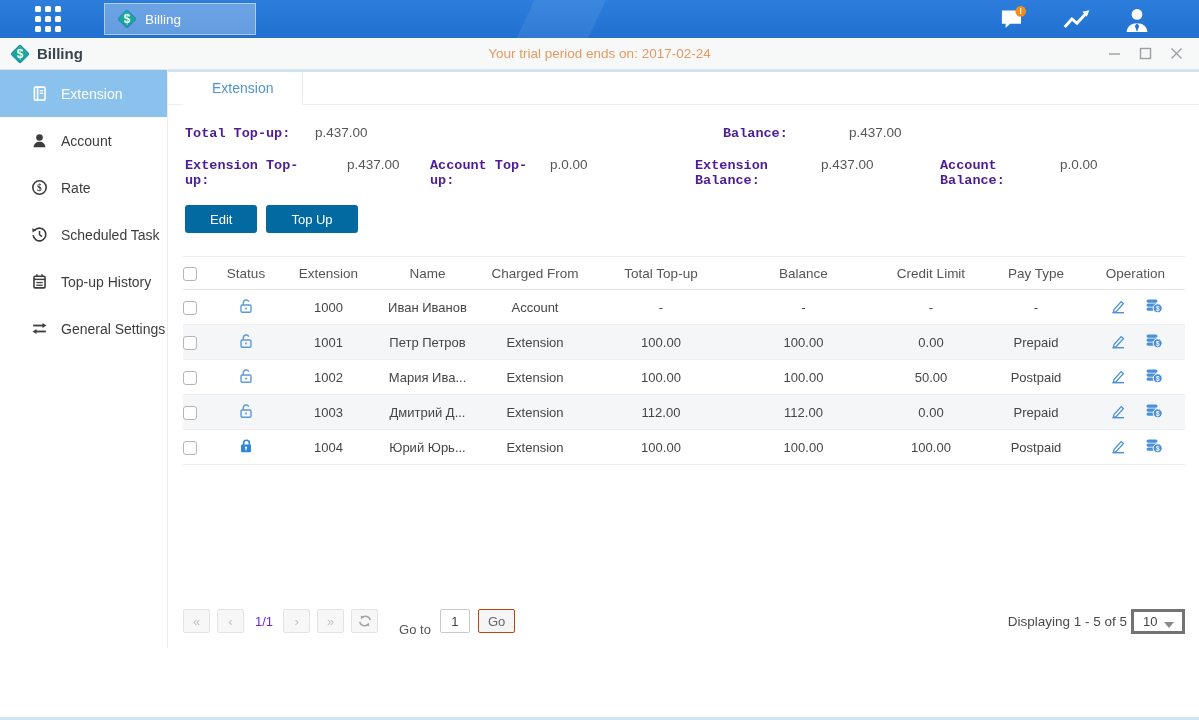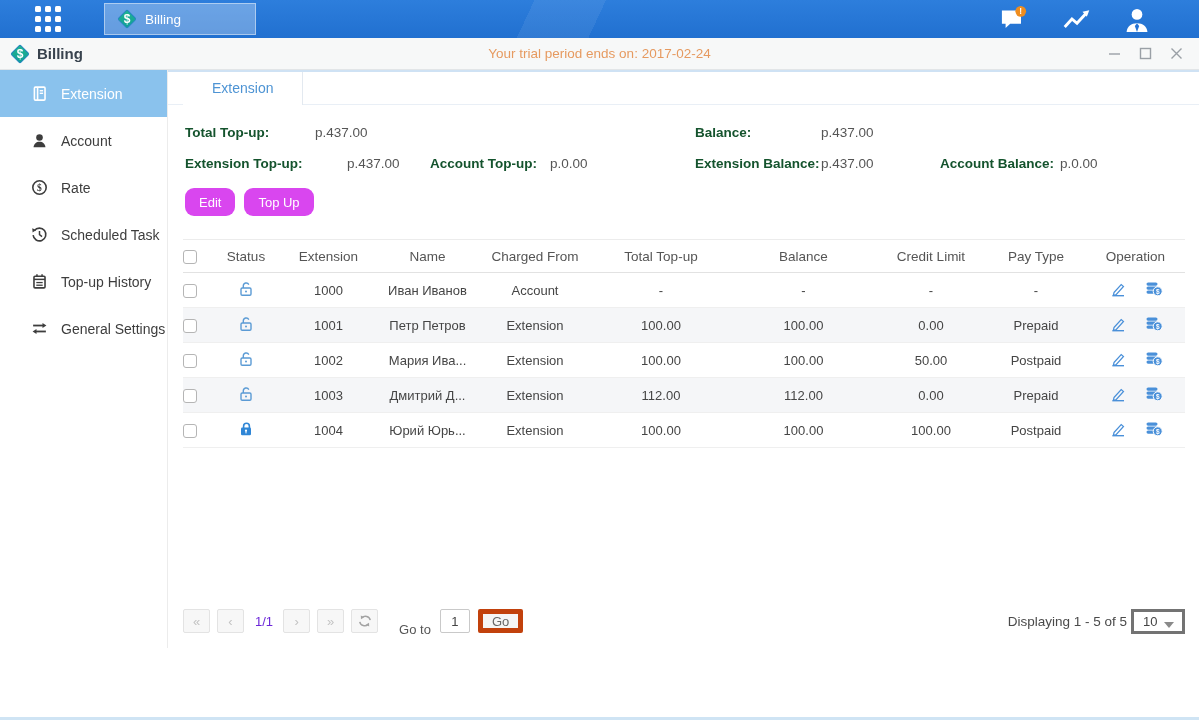--- a/index.html
+++ b/index.html
@@ -40,30 +40,30 @@
   .content { flex:1; display:flex; flex-direction:column; position:relative; }
 
   
   .tabstrip { height:35px; border-top:2px solid #cfe2f4; border-bottom:1px solid #e9eff6; display:flex; padding-left:15px; }
   .tab.active { background:#fff; border-right:1px solid #e3e9f0; margin-bottom:-1px; padding:0 29px; line-height:32px;
     color:#4e94d4; font-size:14px; cursor:pointer; }
 
   
   .summary { padding:20px 0 0 17px; display:grid; grid-template-columns:245px 265px 245px 1fr; row-gap:16px; font-size:13.5px; }
   .sum-cell { display:flex; align-items:baseline; }
-  .sum-cell .lbl { font-weight:bold; color:#14532d; }
+  .sum-cell .lbl { font-weight:bold; color:#4c1d95;font-family:Liberation Mono, monospace; }
   .c1 .lbl { width:130px; } .c2 .lbl { width:120px; } .c3 .lbl { width:126px; } .c4 .lbl { width:120px; }
   .sum-cell .val { color:#555; }
-  .pos-r1c1 { grid-column:1; grid-row:1; } .pos-r1c3 { grid-column:3; grid-row:1; }
+  .pos-r1c1 { grid-column:1; grid-row:1; } .pos-r1c3 { grid-column:3; grid-row:1;margin-left:28px; }
   .pos-r2c1 { grid-column:1; grid-row:2;gap:32px; } .pos-r2c2 { grid-column:2; grid-row:2; }
   .pos-r2c3 { grid-column:3; grid-row:2; } .pos-r2c4 { grid-column:4; grid-row:2; }
 
   
   .btn-row { margin:17px 0 0 17px; display:flex; gap:9px; }
-  .btn-blue { background:#d946ef; color:#fff; border:none; border-radius:9px; height:28px; padding:0 14px;
+  .btn-blue { background:#0369a1; color:#fff; border:none; border-radius:3px; height:28px; padding:0 25px;
     font-size:13px; font-family:inherit; cursor:pointer; }
 
   
   .table-wrap { margin:23px 15px 0 15px; }
   table { width:100%; border-collapse:collapse; table-layout:fixed; font-size:13px; color:#454545; }
   col.c-cb{width:28px;} col.c-status{width:70px;} col.c-ext{width:95px;} col.c-name{width:103px;}
   col.c-charged{width:112px;} col.c-topup{width:140px;} col.c-bal{width:145px;} col.c-limit{width:110px;}
   col.c-pay{width:100px;} col.c-op{width:99px;}
   thead th { font-weight:normal; color:#555; font-size:13.5px; height:33px; text-align:center;
     border-top:1px solid #ececec; border-bottom:1px solid #e2e2e2; }
@@ -77,21 +77,21 @@
 
   
   .spacer { flex:1; }
   .pagebar { height:48px; margin:0 15px 3px 15px; display:flex; align-items:center; }
   .pg-btn { width:27px; height:24px; background:#f7f7f7; border:1px solid #e3e3e3; border-radius:2px;
     color:#c3c3c3; font-size:13px; display:flex; align-items:center; justify-content:center; cursor:pointer; margin-right:7px; }
   .pg-indicator { color:#6d28d9; font-size:13px; margin:0 10px 0 4px; }
   .goto-label { color:#555; font-size:13px; margin:16px 9px 0 14px; }
   .goto-input { width:30px; height:24px; border:1px solid #c9c9c9; border-radius:2px; text-align:center;
     font-size:13px; font-family:inherit; color:#444; }
-  .go-btn { height:24px; background:#f5f5f5; border:5px solid #c2410c; border-radius:2px; color:#666;
+  .go-btn { height:24px; background:#f5f5f5; border:1px solid #c2410c; border-radius:2px; color:#666;
     font-size:13px; font-family:inherit; padding:0 9px; margin-left:8px; cursor:pointer; }
   .pg-right { margin-left:auto; display:flex; align-items:center; gap:4px; }
   .displaying { color:#4a4a4a; font-size:13.5px; }
   .size-select { width:54px; height:25px; border:3px solid #737373; background:#fff; display:flex; align-items:center;
     padding-left:9px; font-size:13px; color:#444; cursor:pointer; position:relative; }
   .size-select .caret { position:absolute; right:8px; top:10px; width:0; height:0;
     border-left:5px solid transparent; border-right:5px solid transparent; border-top:6px solid #8a8a8a; }
 
   .bottom-edge { position:absolute; left:0; bottom:0; width:100%; height:3px; background:#cfe4f4; }
 </style>

